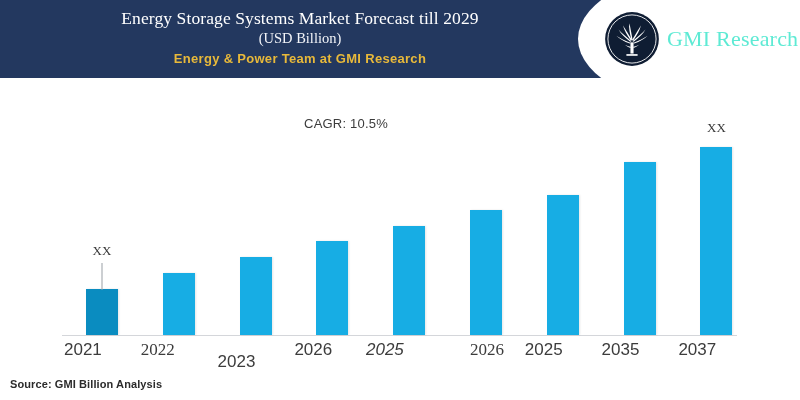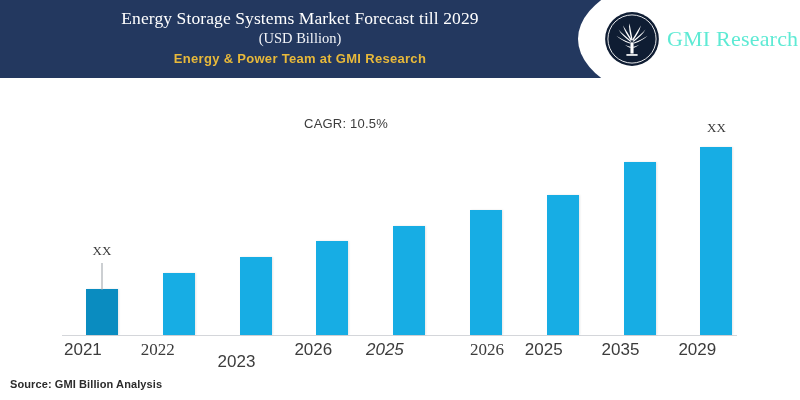--- a/index.html
+++ b/index.html
@@ -225,17 +225,17 @@
     </div>
   <div id="ticks">
       <div class="tick-label" style="left: 64px; width: 76px;">2021</div>
       <div class="tick-label" style="left: 140.8px; width: 76px; font-family: Liberation Serif, serif;">2022</div>
       <div class="tick-label" style="left: 217.6px; width: 76px; margin-top: 12px;">2023</div>
       <div class="tick-label" style="left: 294.4px; width: 76px;">2026</div>
       <div class="tick-label" style="left: 366px; width: 76px; font-style: italic;">2025</div>
       <div class="tick-label" style="left: 470px; width: 76px; font-family: Liberation Serif, serif;">2026</div>
       <div class="tick-label" style="left: 524.8px; width: 76px;">2025</div>
       <div class="tick-label" style="left: 601.6px; width: 76px;">2035</div>
-      <div class="tick-label" style="left: 678.4px; width: 76px;">2029</div>
+      <div class="tick-label" style="left: 678.4px; width: 76px;">2037</div>
     </div>
 </div>
 
 <div id="footer">Source: GMI Billion Analysis</div>
 
 </body></html>

